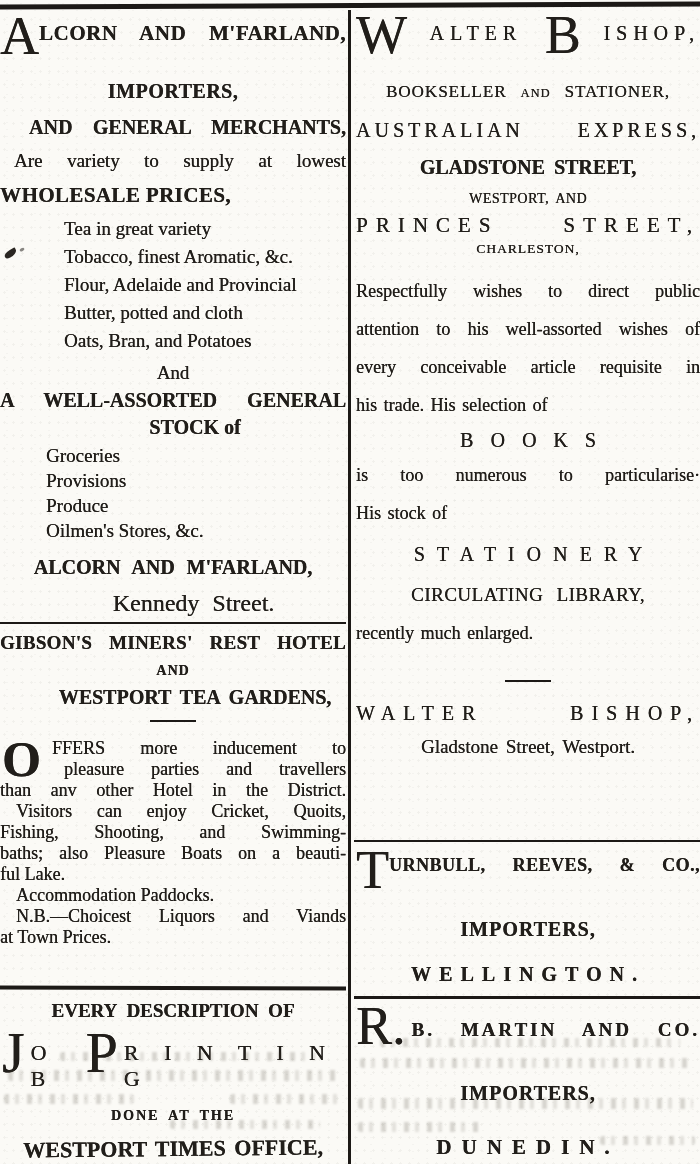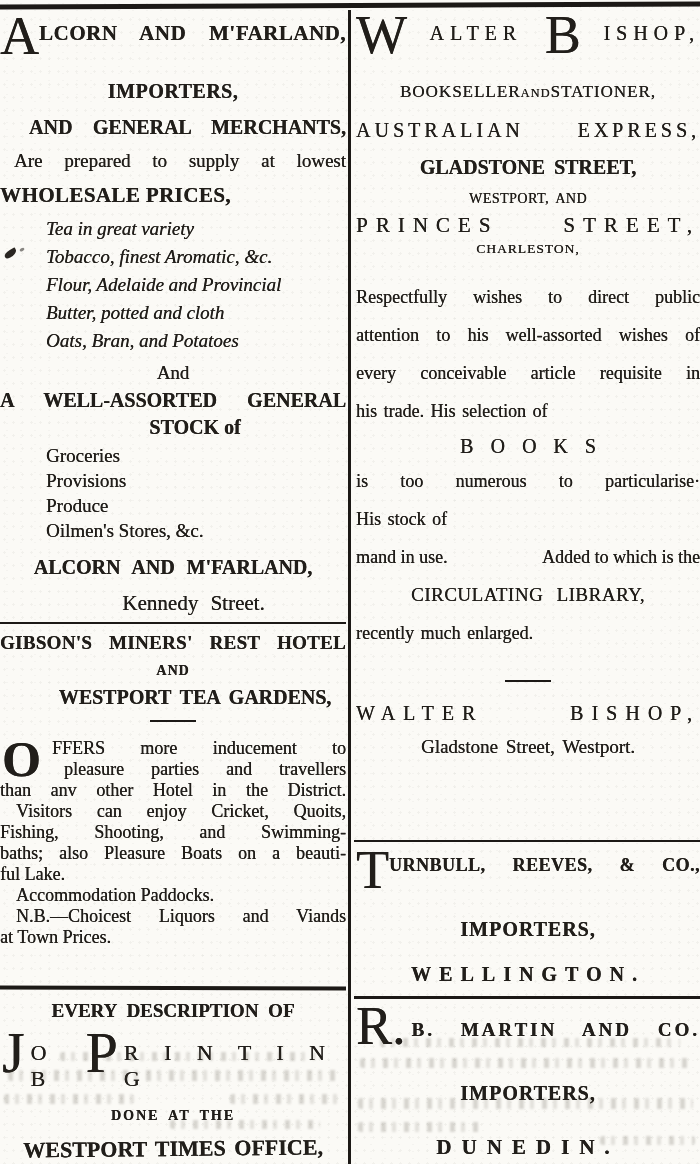--- a/index.html
+++ b/index.html
@@ -40,48 +40,48 @@
   .smudge::after{
     content:""; position:absolute; left:16px; top:4px; width:5px; height:3px;
     background:rgba(42,38,34,.55); border-radius:50%;
   }
   
   .t-alcorn-rest{font-size:21px; font-weight:bold; letter-spacing:.5px; word-spacing:5px;}
   .t-importers{font-size:20px; font-weight:bold; letter-spacing:.5px;}
   .t-merchants{font-size:20px; font-weight:bold; word-spacing:6px;padding-left:29px;}
   .t-prepared{font-size:19px; padding-left:14px; word-spacing:4px;}
   .t-wholesale{font-size:21px; font-weight:bold; letter-spacing:.4px;}
-  .list{font-size:19px; line-height:28px; padding-left:46px;font-style:italic;}
+  .list{font-size:19px; line-height:28px; padding-left:64px;}
   .t-and{font-size:19px; line-height:28px;}
   .t-assorted{font-size:20px; font-weight:bold; word-spacing:5px; line-height:27px;}
   .t-stockof{font-size:20px; font-weight:bold; line-height:27px;padding-left:44px;}
   .list2{font-size:19px; line-height:25px; padding-left:46px;}
   .t-sig{font-size:20px; font-weight:bold; word-spacing:7px; line-height:28px;}
-  .t-kennedy{font-size:21px; word-spacing:7px; line-height:24px;padding-left:41px;}
+  .t-kennedy{font-size:24px; word-spacing:7px; line-height:24px;padding-left:41px;}
   .t-gibson1{font-size:19px; font-weight:bold; line-height:26px; letter-spacing:.3px;}
   .t-gibson-and{font-size:14px; font-weight:bold; line-height:18px; letter-spacing:1px;}
   .t-gardens{font-size:20px; font-weight:bold; word-spacing:4px; line-height:26px;margin-left:44px;}
   .t-adjoin{font-size:17px; line-height:22px; word-spacing:3px;}
   .gibson-body{position:relative; font-size:18px; line-height:21px;}
   .gibson-body .dc{position:absolute; left:2px; top:1px; font-size:50px; line-height:.8; font-weight:bold;}
   .gb-l0{padding-left:52px;}
   .gb-l1{padding-left:64px;}
   .ind{text-indent:16px;}
   .t-every{font-size:19px; font-weight:bold; word-spacing:5px; line-height:26px;}
   .bigline{display:flex; justify-content:space-between; align-items:flex-start; height:58px; padding:0 2px;}
   .bigline .grp{display:flex; align-items:flex-start;}
   .bigline .dc{font-size:58px; line-height:.8; font-weight:normal;}
   .bigline .sp{font-size:22px; letter-spacing:10px; margin-top:10px; margin-left:6px;}
   .t-done{font-size:14px; font-weight:bold; letter-spacing:2px; word-spacing:4px; line-height:16px;}
   .t-office{font-size:22px; font-weight:bold; line-height:30px; word-spacing:3px; transform:rotate(-0.6deg);}
   
   .bishop-title{display:flex; justify-content:space-between; align-items:flex-start; height:52px;}
   .bishop-title .dc{font-size:54px; line-height:.8;}
   .bishop-title .sp{font-size:20px; letter-spacing:6px; margin-top:8px;}
-  .bookrow{display:flex; justify-content:center; align-items:baseline; line-height:24px;}
+  .bookrow{display:flex; justify-content:center; align-items:baseline; gap:14px; line-height:24px;}
   .bookrow .big{font-size:17px; letter-spacing:1px;}
   .bookrow .small{font-size:12.5px; letter-spacing:1px;}
   .t-austr{font-size:20px; letter-spacing:4px; line-height:27px;}
   .t-glad{font-size:20px; font-weight:bold; word-spacing:4px; line-height:27px;}
   .t-wand{font-size:14px; word-spacing:3px; letter-spacing:.5px; line-height:20px;}
   .t-princes{font-size:21px; letter-spacing:8px; line-height:29px;}
   .t-charl{font-size:13.5px; letter-spacing:1px; line-height:18px;}
   .bline{font-size:18px; line-height:38px; word-spacing:2px;}
   .t-books{font-size:20px; letter-spacing:17px; line-height:32px; padding-left:17px;}
   .t-stationery{font-size:20px; letter-spacing:12px; line-height:44px; padding-left:12px;}
@@ -104,21 +104,21 @@
   <div class="abs rule" style="left:348px; top:10px; width:2.5px; height:1154px;"></div>
   <div class="smudge"></div>
 
   <div class="abs col-l" style="top:14px;">
     <div class="droprow" style="height:52px; margin-bottom:12px;">
       <span class="dropcap b">A</span>
       <span class="rest jl t-alcorn-rest">LCORN AND M'FARLAND,</span>
     </div>
     <div class="c t-importers" style="margin-bottom:10px; line-height:26px;">IMPORTERS,</div>
     <div class="jl t-merchants" style="margin-bottom:8px; line-height:26px;">AND GENERAL MERCHANTS,</div>
-    <div class="jl t-prepared" style="margin-bottom:8px; line-height:25px;">Are prepared to supply at lowest</div>
+    <div class="jl t-prepared" style="margin-bottom:8px; line-height:25px;">Are variety to supply at lowest</div>
     <div class="t-wholesale" style="margin-bottom:6px; line-height:28px;">WHOLESALE PRICES,</div>
     <div class="list" style="margin-bottom:4px;">
       <div>Tea in great variety</div>
       <div>Tobacco, finest Aromatic, &amp;c.</div>
       <div>Flour, Adelaide and Provincial</div>
       <div>Butter, potted and cloth</div>
       <div>Oats, Bran, and Potatoes</div>
     </div>
     <div class="c t-and">And</div>
     <div class="jl t-assorted">A WELL-ASSORTED GENERAL</div>
@@ -182,32 +182,29 @@
     </div>
     <div class="bookrow" style="margin-bottom:12px;">
       <span class="big">BOOKSELLER</span>
       <span class="small">AND</span>
       <span class="big">STATIONER,</span>
     </div>
     <div class="jl t-austr" style="margin-bottom:10px;">AUSTRALIAN EXPRESS,</div>
     <div class="c t-glad" style="margin-bottom:8px;">GLADSTONE STREET,</div>
     <div class="c t-wand" style="margin-bottom:2px;">WESTPORT, AND</div>
     <div class="jl t-princes">PRINCES STREET,</div>
-    <div class="c t-charl" style="margin-bottom:20px;">CHARLESTON,</div>
+    <div class="c t-charl" style="margin-bottom:14px;">CHARLESTON,</div>
     <div class="jl bline">Respectfully wishes to direct public</div>
     <div class="jl bline">attention to his well-assorted wishes of</div>
     <div class="jl bline">every conceivable article requisite in</div>
     <div class="bline">his trade.  His selection of</div>
     <div class="c t-books">BOOKS</div>
     <div class="jl bline">is too numerous to particularise·</div>
     <div class="bline">His stock of</div>
-    <div class="mandrow">
-      <span>mand in use.</span>
-      <span>Added to which is the</span>
-    </div>
+    <div class="c t-stationery">STATIONERY</div>
     <div class="c t-library">CIRCULATING LIBRARY,</div>
     <div class="bline">recently much enlarged.</div>
     <div class="shortrule" style="margin-top:28px;"></div>
     <div class="sigrow">
       <span>WALTER</span>
       <span>BISHOP,</span>
     </div>
     <div class="c t-sigaddr" style="margin-top:6px;">Gladstone Street, Westport.</div>
   </div>
 

